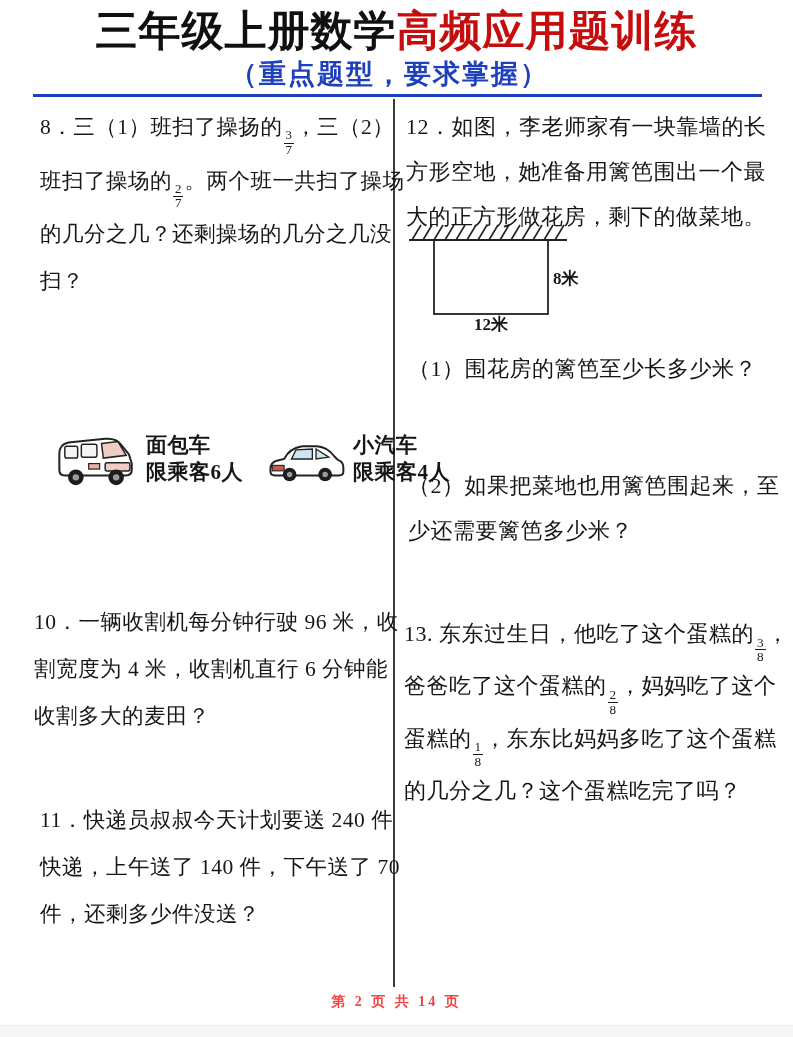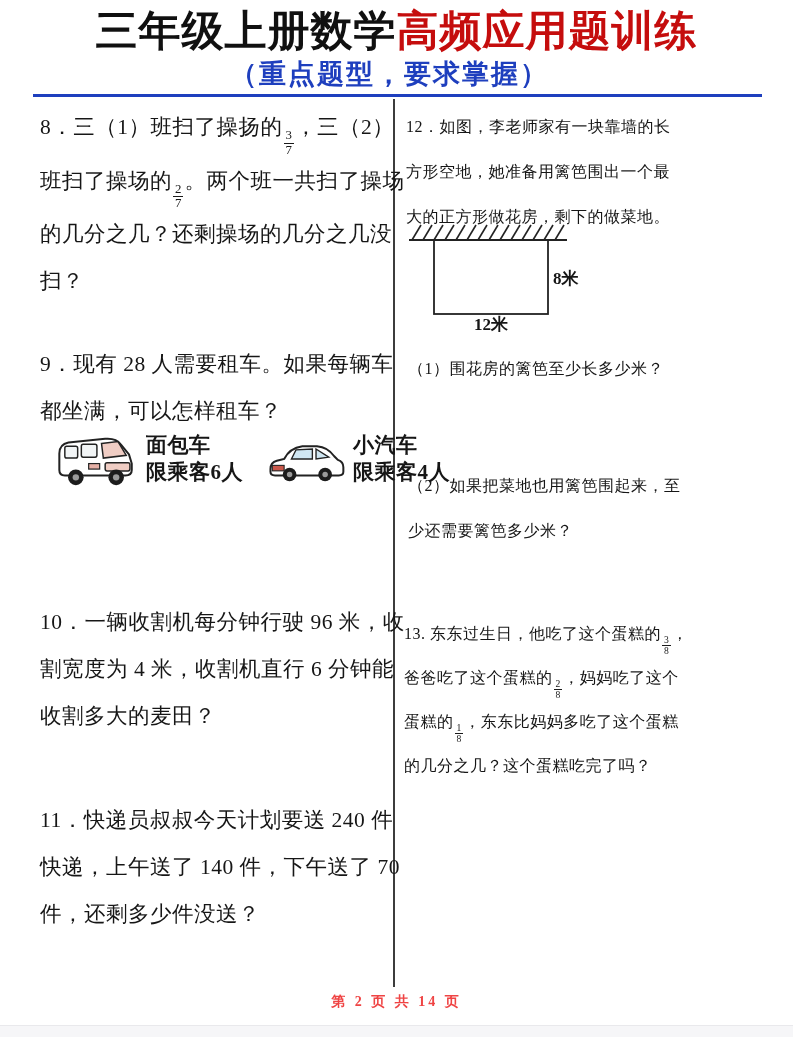--- a/index.html
+++ b/index.html
@@ -22,24 +22,24 @@
     position:absolute;top:57px;left:0;right:14px;text-align:center;
     font-size:27px;font-weight:600;letter-spacing:2px;color:#1e3fbe;
     line-height:34px;white-space:nowrap;
   }
   .rule{position:absolute;top:94px;left:33px;right:31px;height:3px;background:#1e3fbe;}
   .divider{position:absolute;top:99px;left:393px;width:2px;height:888px;background:#3c3c3c;}
 
   
   .prob{position:absolute;white-space:nowrap;}
   .col-l{font-size:21.5px;line-height:47px;letter-spacing:0.5px;}
-  .col-r{font-size:16px;line-height:45px;letter-spacing:0.5px;}
+  .col-r{font-size:22px;line-height:45px;letter-spacing:0.5px;}
   #p8 {top:104px;left:40px;font-family:Liberation Serif, serif;}
   #p9 {top:341px;left:40px;}
-  #p10{top:599px;left:40px;}
+  #p10{top:599px;left:34px;}
   #p11{top:797px;left:40px;}
   #p12{top:104px;left:406px;}
   #q1 {top:346px;left:408px;text-align:center;}
   #q2 {top:463px;left:408px;}
   #p13{top:612px;left:404px;line-height:44px;}
 
   
   .frac{
     display:inline-flex;flex-direction:column;align-items:center;
     vertical-align:-0.42em;line-height:1.05;font-size:0.6em;
@@ -78,21 +78,20 @@
   <div class="divider"></div>
 
   <div class="prob col-l" id="p8">8．三（1）班扫了操扬的<span class="frac">
         <span class="num">3</span>
         <span class="den">7</span>
       </span>，三（2）<br>班扫了操场的<span class="frac">
         <span class="num">2</span>
         <span class="den">7</span>
       </span>。两个班一共扫了操场<br>的几分之几？还剩操场的几分之几没<br>扫？</div>
 
-  <div class="prob col-l" id="p9">9．现有 28 人需要租车。如果每辆车<br>都坐满，可以怎样租车？</div>
 
   <div class="vehicles">
     <div class="veh">
       <svg width="88" height="62" viewBox="0 0 96 64">
         <path d="M8 44 L8 26 Q8 16 18 14 L58 10 Q70 9 75 16 L84 27 L87 37 L87 44 Q87 50 80 50 L14 50 Q8 50 8 44 Z" fill="#ffffff" stroke="#222" stroke-width="2.2"></path>
         <rect x="14" y="18" width="14" height="13" rx="2" fill="#f2f5f6" stroke="#222" stroke-width="1.6"></rect>
         <rect x="32" y="16" width="17" height="14" rx="2" fill="#f2f5f6" stroke="#222" stroke-width="1.6"></rect>
         <path d="M54 15 L72 13 L81 28 L56 31 Z" fill="#f0cdc4" stroke="#222" stroke-width="1.6"></path>
         <rect x="58" y="36" width="27" height="9" rx="2" fill="#f0cdc4" stroke="#222" stroke-width="1.6"></rect>
         <rect x="40" y="37" width="12" height="6" fill="#e6b0a6" stroke="#222" stroke-width="1.3"></rect>

